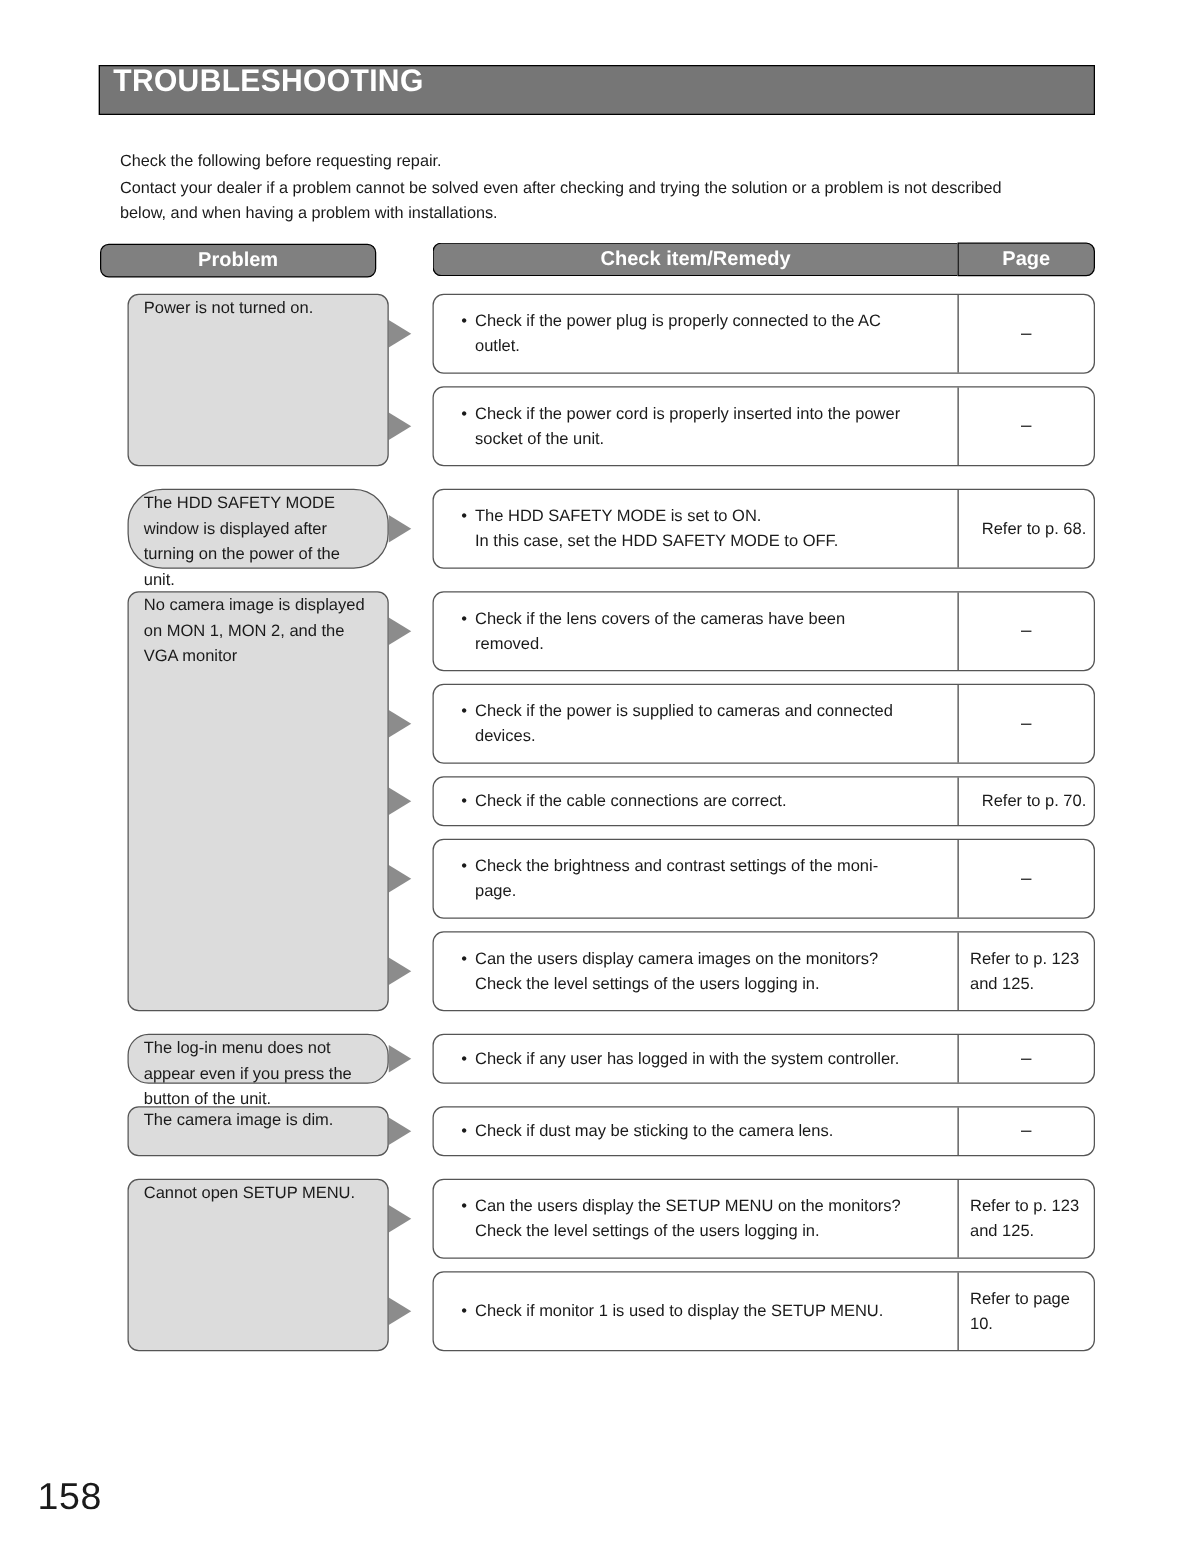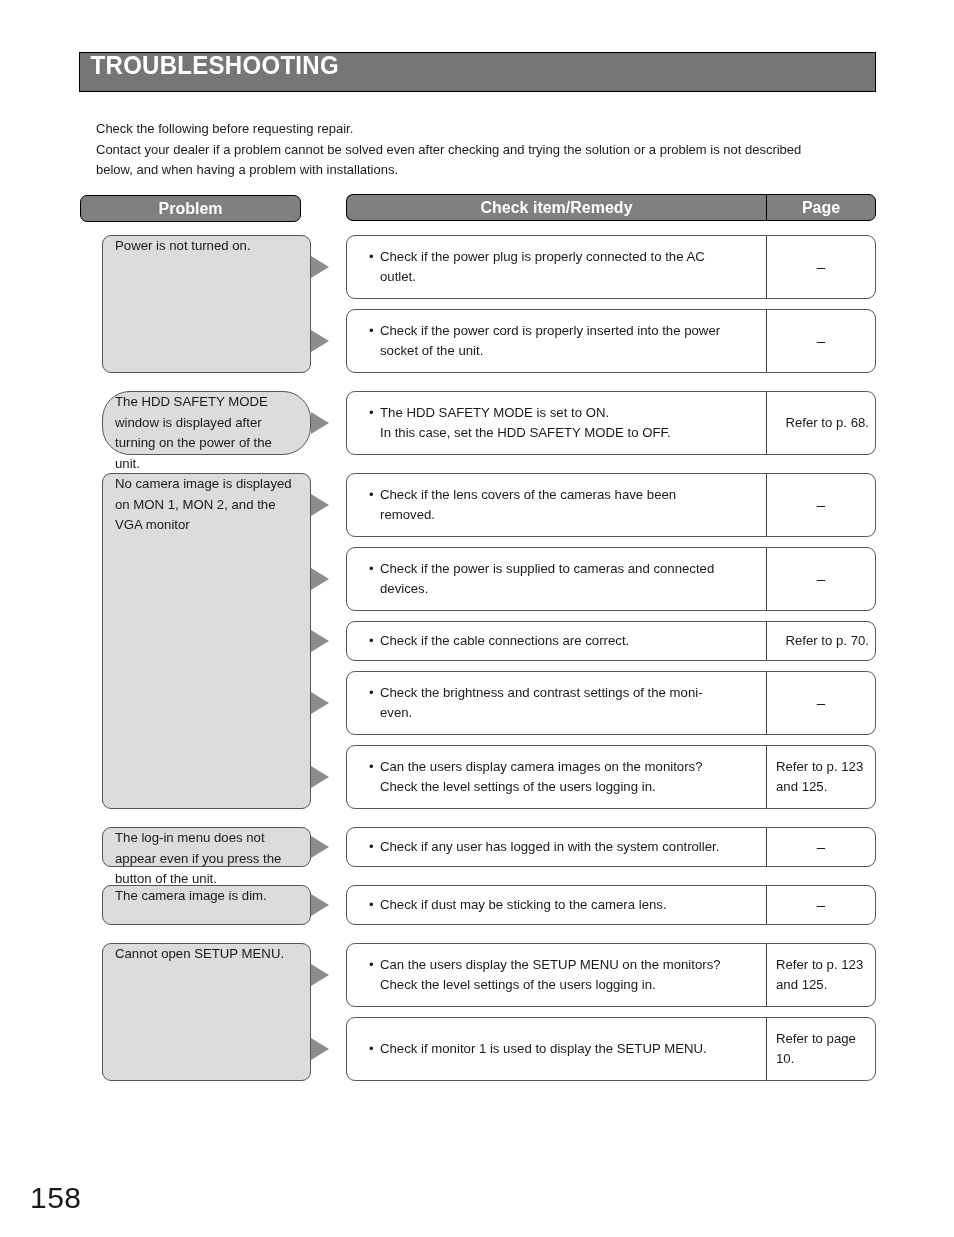--- a/index.html
+++ b/index.html
@@ -257,21 +257,21 @@
         <div class="remedy-cell">
           <div class="remedy-text"><span class="bullet">•</span><span>Check if the cable connections are correct.</span></div>
         </div>
         <div class="page-cell">
           <span class="page-text">Refer to p. 70.</span>
         </div>
       </div>
       <div class="arrow" style="top: 630px;"></div>
       <div class="remedy-row" style="top: 671px; height: 64px;">
         <div class="remedy-cell">
-          <div class="remedy-text"><span class="bullet">•</span><span>Check the brightness and contrast settings of the moni-</span><span class="l2">even.</span></div>
+          <div class="remedy-text"><span class="bullet">•</span><span>Check the brightness and contrast settings of the moni-</span><span class="l2">page.</span></div>
         </div>
         <div class="page-cell center">
           <span class="page-text">–</span>
         </div>
       </div>
       <div class="arrow" style="top: 692px;"></div>
       <div class="remedy-row" style="top: 745px; height: 64px;">
         <div class="remedy-cell">
           <div class="remedy-text"><span class="bullet">•</span><span>Can the users display camera images on the monitors?</span><span class="l2">Check the level settings of the users logging in.</span></div>
         </div>
@@ -285,21 +285,21 @@
       </div>
       <div class="remedy-row" style="top: 827px; height: 40px;">
         <div class="remedy-cell">
           <div class="remedy-text"><span class="bullet">•</span><span>Check if any user has logged in with the system controller.</span></div>
         </div>
         <div class="page-cell center">
           <span class="page-text">–</span>
         </div>
       </div>
       <div class="arrow" style="top: 836px;"></div>
-      <div class="problem-box" style="top: 827px; height: 40px;">
+      <div class="problem-box" style="top: 827px; height: 40px; border-radius: 17px;">
         <div class="problem-text">The log-in menu does not appear even if you press the button of the unit.</div>
       </div>
       <div class="remedy-row" style="top: 885px; height: 40px;">
         <div class="remedy-cell">
           <div class="remedy-text"><span class="bullet">•</span><span>Check if dust may be sticking to the camera lens.</span></div>
         </div>
         <div class="page-cell center">
           <span class="page-text">–</span>
         </div>
       </div>

